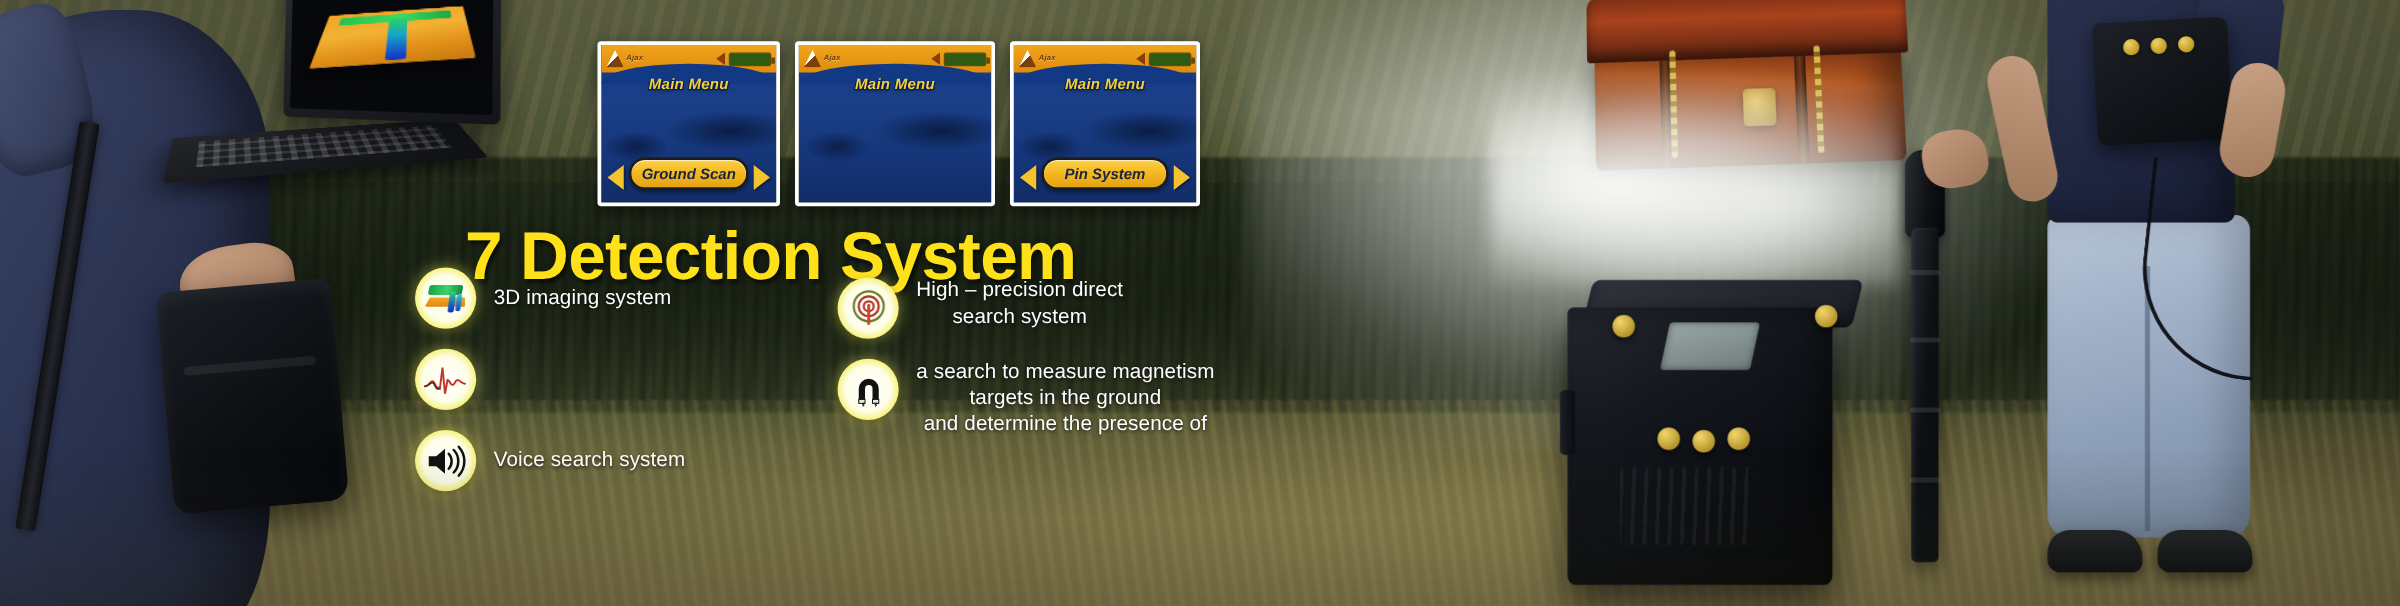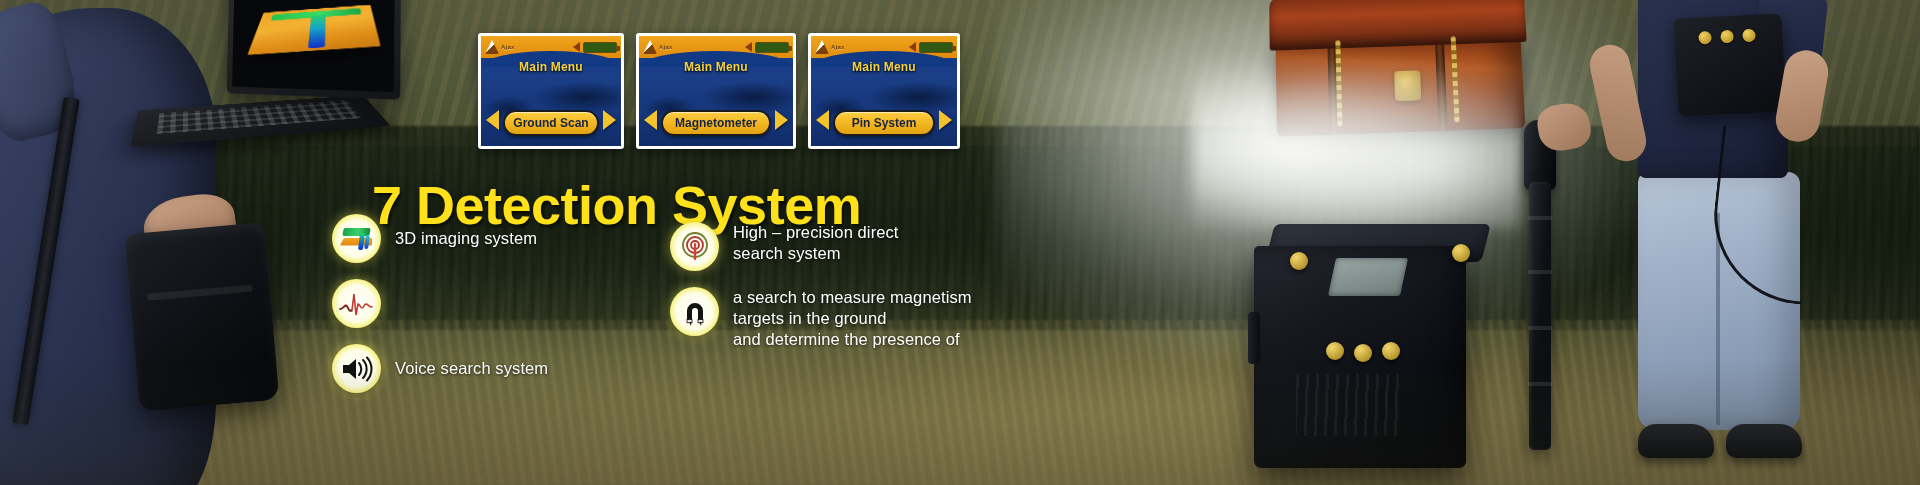--- a/index.html
+++ b/index.html
@@ -290,24 +290,25 @@
     position:absolute; left:-6px; top:66px; width:12px; height:52px;
     background:linear-gradient(90deg,#1d2026,#0a0c10); border-radius:4px;
   }
 
   
   .panels{
     position:absolute; left:478px; top:33px; width:490px; height:104px;
     display:flex; gap:12px; align-items:flex-start;
   }
   .panel{
-    position:relative; height:116px; border:3px solid #ffffff;
+    position:relative; height:132px; border:3px solid #ffffff;
     border-radius:3px; overflow:hidden;
     background:linear-gradient(180deg,#123a84 0%,#1b3f88 35%,#16367a 70%,#112d68 100%);
     box-shadow:0 4px 12px rgba(0,0,0,.5);
+    font-style:italic;
   }
   .panel.w1{ width:146px; }
   .panel.w2{ width:160px; }
   .panel.w3{ width:152px; }
 
   .panel-header{
     position:absolute; left:0; right:0; top:0; height:22px;
     background:linear-gradient(180deg,#f0a51c 0%,#e08b0c 100%);
     display:flex; align-items:center; justify-content:space-between;
     padding:0 4px;
@@ -356,21 +357,21 @@
 
   .panel-title{
     position:absolute; left:0; right:0; top:24px;
     text-align:center; font-size:12px; font-weight:bold; color:#f7cf3a;
     text-shadow:1px 1px 0 #06214f, -1px 1px 0 #06214f, 0 2px 2px rgba(0,0,0,.5);
     letter-spacing:.2px;
   }
 
   .panel-row{
     position:absolute; left:5px; right:5px; bottom:10px;
-    display:flex; align-items:flex-start; justify-content:space-between; gap:4px;
+    display:flex; align-items:flex-end; justify-content:space-between; gap:4px;
   }
   .arrow{
     width:0; height:0; border-style:solid; flex:0 0 auto;
     filter:drop-shadow(1px 1px 1px rgba(0,0,0,.5));
   }
   .arrow-l{ border-width:10px 13px 10px 0; border-color:transparent #f5c32c transparent transparent; }
   .arrow-r{ border-width:10px 0 10px 13px; border-color:transparent transparent transparent #f5c32c; }
   .pill{
     flex:1 1 auto; height:26px; border-radius:13px;
     background:linear-gradient(180deg,#fbcf45 0%,#f3b51e 55%,#e1a214 100%);
@@ -386,21 +387,21 @@
     position:absolute; left:372px; top:174px;
     font-size:54px; font-weight:bold; color:#ffe11a;
     letter-spacing:-.5px; white-space:nowrap;
     text-shadow:2px 3px 3px rgba(0,0,0,.55), 0 0 14px rgba(0,0,0,.35);
   }
 
   
   .features{
     position:absolute; left:332px; top:214px; width:700px; height:180px;
   }
-  .feat-col{ position:absolute; }
+  .feat-col{ position:absolute;text-align:center; }
   .col-left{ left:0; top:0; width:330px; }
   .col-right{ left:338px; top:0; width:360px; }
 
   .feature{ display:flex; align-items:center; gap:14px; margin-bottom:16px; }
   .feature.rtall{ align-items:flex-start; }
 
   .f-icon{
     flex:0 0 auto; width:49px; height:49px; border-radius:50%;
     background:radial-gradient(circle at 50% 50%, #ffffff 0%, #fdfde8 52%, #f5f06a 74%, #e9e24a 100%);
     box-shadow:0 0 12px rgba(240,236,90,.55), 0 2px 5px rgba(0,0,0,.45);
@@ -571,25 +572,20 @@
           <span class="ph-logo-text">Ajax</span>
         </div>
         <div class="ph-right">
           <span class="ph-speaker"></span>
           <span class="ph-battery">
             <span class="ph-battery-fill"></span>
           </span>
         </div>
       </div>
       <div class="panel-title">Main Menu</div>
-      <div class="panel-row">
-        <span class="arrow arrow-l"></span>
-        <span class="pill">Magnetometer</span>
-        <span class="arrow arrow-r"></span>
-      </div>
     </div>
 
     <div class="panel w3">
       <div class="panel-bgart"></div>
       <div class="panel-header">
         <div class="ph-logo">
           <span class="ph-logo-mark"></span>
           <span class="ph-logo-text">Ajax</span>
         </div>
         <div class="ph-right">

